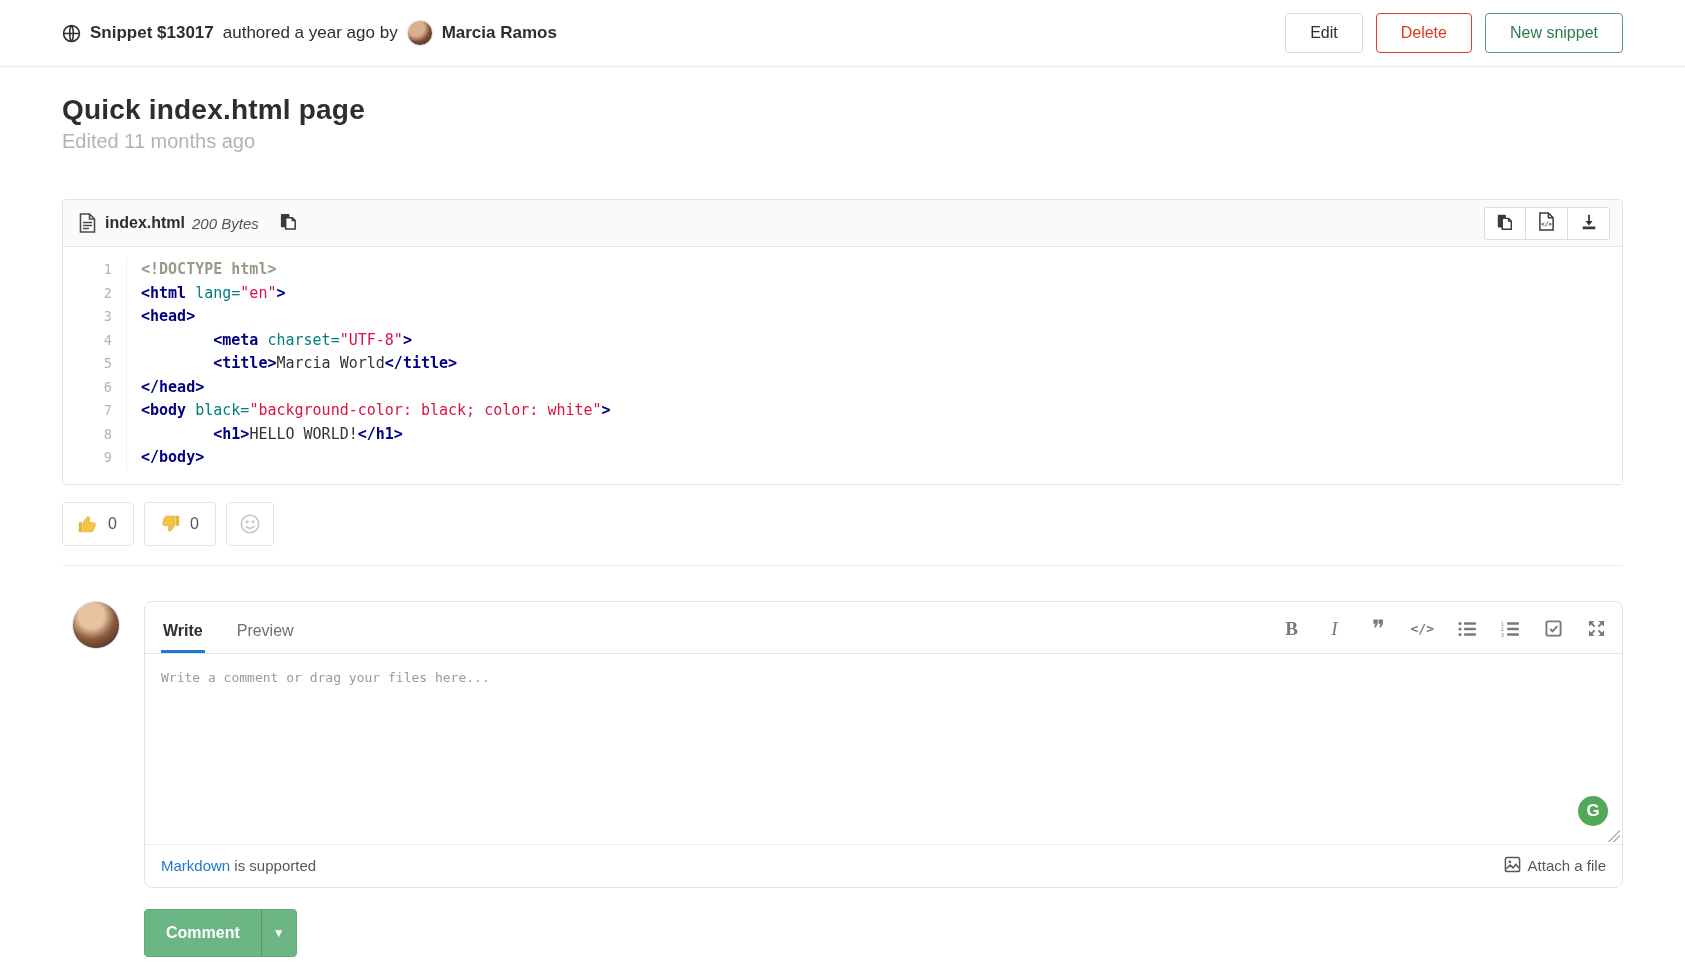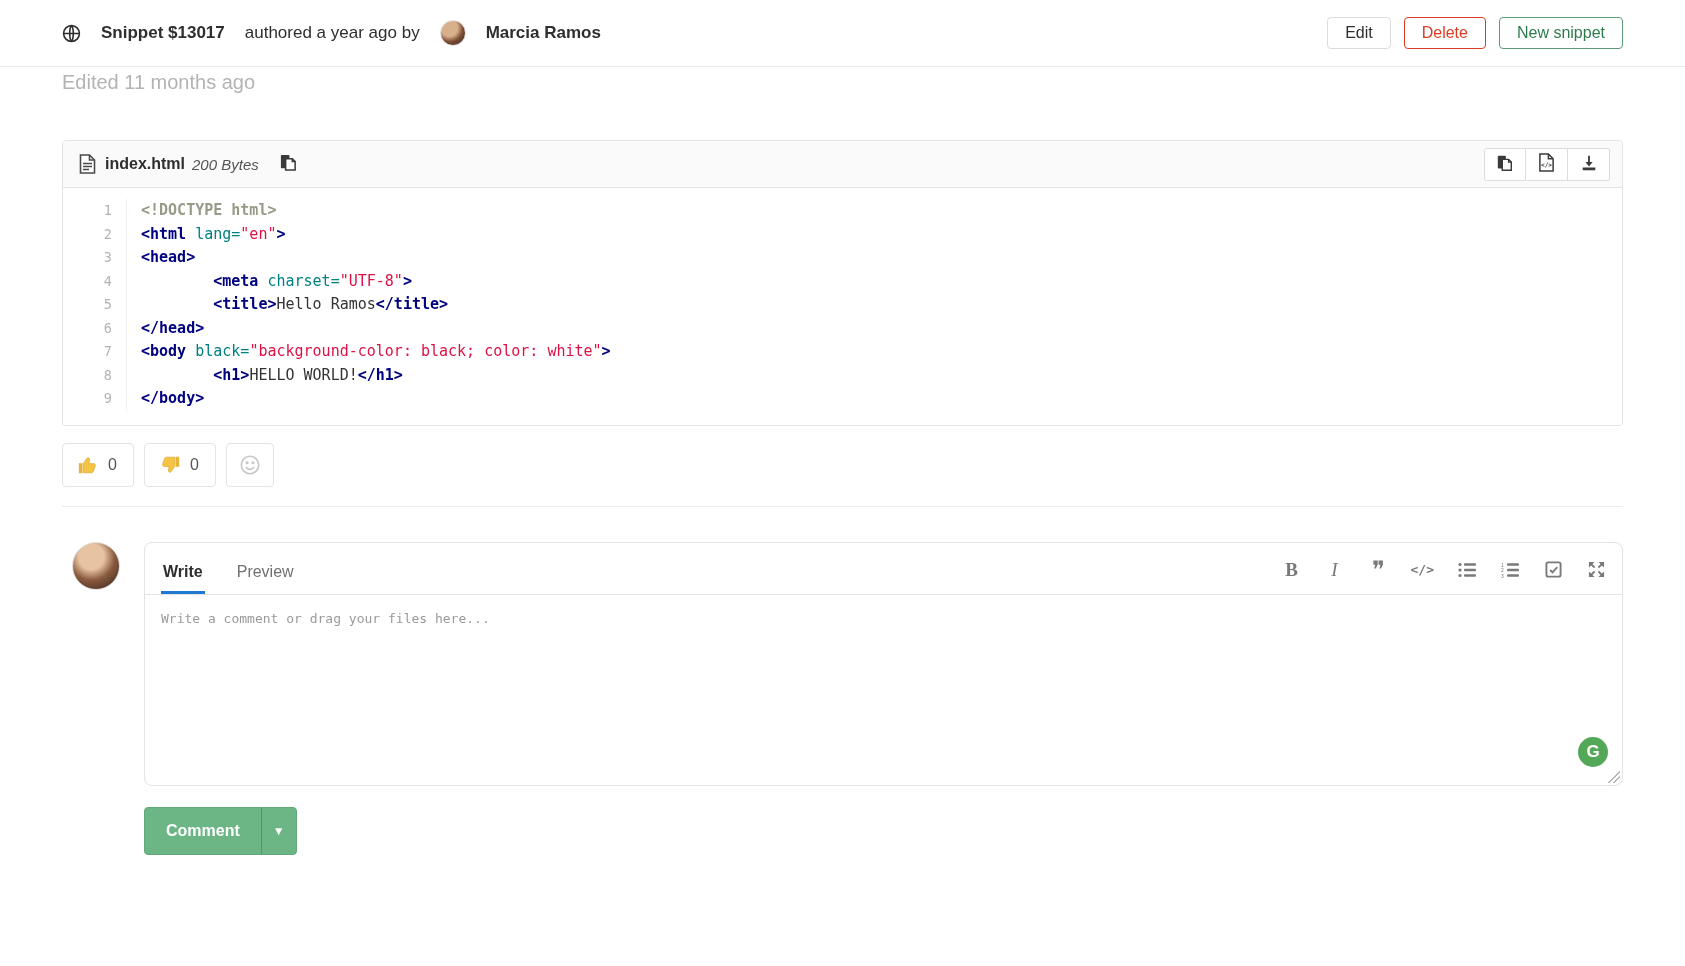--- a/index.html
+++ b/index.html
@@ -9,34 +9,34 @@
     font-family:"Liberation Sans", sans-serif;
     color:#2e2e2e;
     overflow-x:hidden;
   }
 
   
   .topbar {
     height:67px; display:flex; align-items:center;
     padding:0 62px; border-bottom:1px solid #eaeaea;
   }
-  .topbar-left { display:flex; align-items:center; gap:20px; font-size:17px; color:#2e2e2e; }
+  .topbar-left { display:flex; align-items:center; gap:9px; font-size:17px; color:#2e2e2e; }
   .globe { width:19px; height:19px; display:inline-block; }
   .snippet-id { font-weight:bold; }
   .authored { color:#2e2e2e; }
   .avatar-sm {
     width:26px; height:26px; border-radius:50%;
     background:radial-gradient(circle at 35% 30%, #d9b08c 0 35%, #7a4a32 60%, #3c2a21 100%);
     border:1px solid #e0e0e0; display:inline-block;
   }
   .author-name { font-weight:bold; }
   .topbar-right { margin-left:auto; display:flex; gap:13px; }
   .btn {
     display:inline-flex; align-items:center; justify-content:center;
-    height:32px; padding:0 17px; font-size:16px; border-radius:4px;
+    height:40px; padding:0 24px; font-size:16px; border-radius:4px;
     background:#fff; border:1px solid #dcdcdc; color:#2e2e2e; cursor:pointer;
     font-family:"Liberation Sans", sans-serif;
   }
   .btn-danger { border-color:#db3b21; color:#db3b21; }
   .btn-success-outline { border-color:#5e9c77; color:#2f7a4d; }
 
   
   .content { padding:0 62px; }
   .page-title { margin-top:27px; font-size:28px; font-weight:bold; letter-spacing:.2px; }
   .page-subtitle { margin-top:4px; font-size:20px; color:#b3b3b3; }
@@ -162,20 +162,21 @@
   </div>
   <div class="topbar-right">
     <button class="btn">Edit</button>
     <button class="btn btn-danger">Delete</button>
     <button class="btn btn-success-outline">New snippet</button>
   </div>
 </div>
 
 <div class="content">
 
+  <div class="page-title">Quick index.html page</div>
   <div class="page-subtitle">Edited 11 months ago</div>
 
   <div class="file-box">
     <div class="file-header">
       <span class="file-icon">
         <svg viewBox="0 0 17 20" width="17" height="20">
           <path d="M1.5 1 h9 l5 5 v13 h-14 z" fill="#fff" stroke="#4a4a4a" stroke-width="1.6"></path>
           <path d="M10.5 1 v5 h5" fill="none" stroke="#4a4a4a" stroke-width="1.6"></path>
           <path d="M4 9.5h9M4 12.5h9M4 15.5h6" stroke="#4a4a4a" stroke-width="1.4"></path>
         </svg>
@@ -233,21 +234,21 @@
           <div class="code-row">
             <div class="gutter">3</div>
             <div class="code-cell"><span class="t-nt">&lt;head&gt;</span></div>
           </div>
           <div class="code-row">
             <div class="gutter">4</div>
             <div class="code-cell"><span class="t-p">        </span><span class="t-nt">&lt;meta</span><span class="t-p"> </span><span class="t-na">charset=</span><span class="t-s">"UTF-8"</span><span class="t-nt">&gt;</span></div>
           </div>
           <div class="code-row">
             <div class="gutter">5</div>
-            <div class="code-cell"><span class="t-p">        </span><span class="t-nt">&lt;title&gt;</span><span class="t-p">Hello Ramos</span><span class="t-nt">&lt;/title&gt;</span></div>
+            <div class="code-cell"><span class="t-p">        </span><span class="t-nt">&lt;title&gt;</span><span class="t-p">Marcia World</span><span class="t-nt">&lt;/title&gt;</span></div>
           </div>
           <div class="code-row">
             <div class="gutter">6</div>
             <div class="code-cell"><span class="t-nt">&lt;/head&gt;</span></div>
           </div>
           <div class="code-row">
             <div class="gutter">7</div>
             <div class="code-cell"><span class="t-nt">&lt;body</span><span class="t-p"> </span><span class="t-na">black=</span><span class="t-s">"background-color: black; color: white"</span><span class="t-nt">&gt;</span></div>
           </div>
           <div class="code-row">
@@ -351,20 +352,35 @@
               </svg>
             </span>
           </button>
         </div>
       </div>
       <div class="textarea-wrap">
         <textarea class="comment-input" placeholder="Write a comment or drag your files here..." style=""></textarea>
         <div class="grammarly">G</div>
         <div class="resize-handle"></div>
       </div>
+      <div class="form-footer">
+        <div>
+          <a class="md-link">Markdown</a><span> is supported</span>
+        </div>
+        <div class="attach">
+          <span>
+            <svg viewBox="0 0 18 18" width="17" height="17" fill="none" stroke="#585858" stroke-width="1.6">
+              <rect x="1.5" y="1.5" width="15" height="15" rx="2"></rect>
+              <circle cx="6.2" cy="6.2" r="1.4" fill="#585858" stroke="none"></circle>
+              <path d="M2.5 13.5l4-4 3 3 3-3.5 3 3.5" stroke-width="1.6"></path>
+            </svg>
+          </span>
+          <span>Attach a file</span>
+        </div>
+      </div>
     </div>
   </div>
 
   <div class="submit-row">
     <div class="comment-btn">
       <button class="main">Comment</button>
       <button class="caret-part">
         <span>▼</span>
       </button>
     </div>

